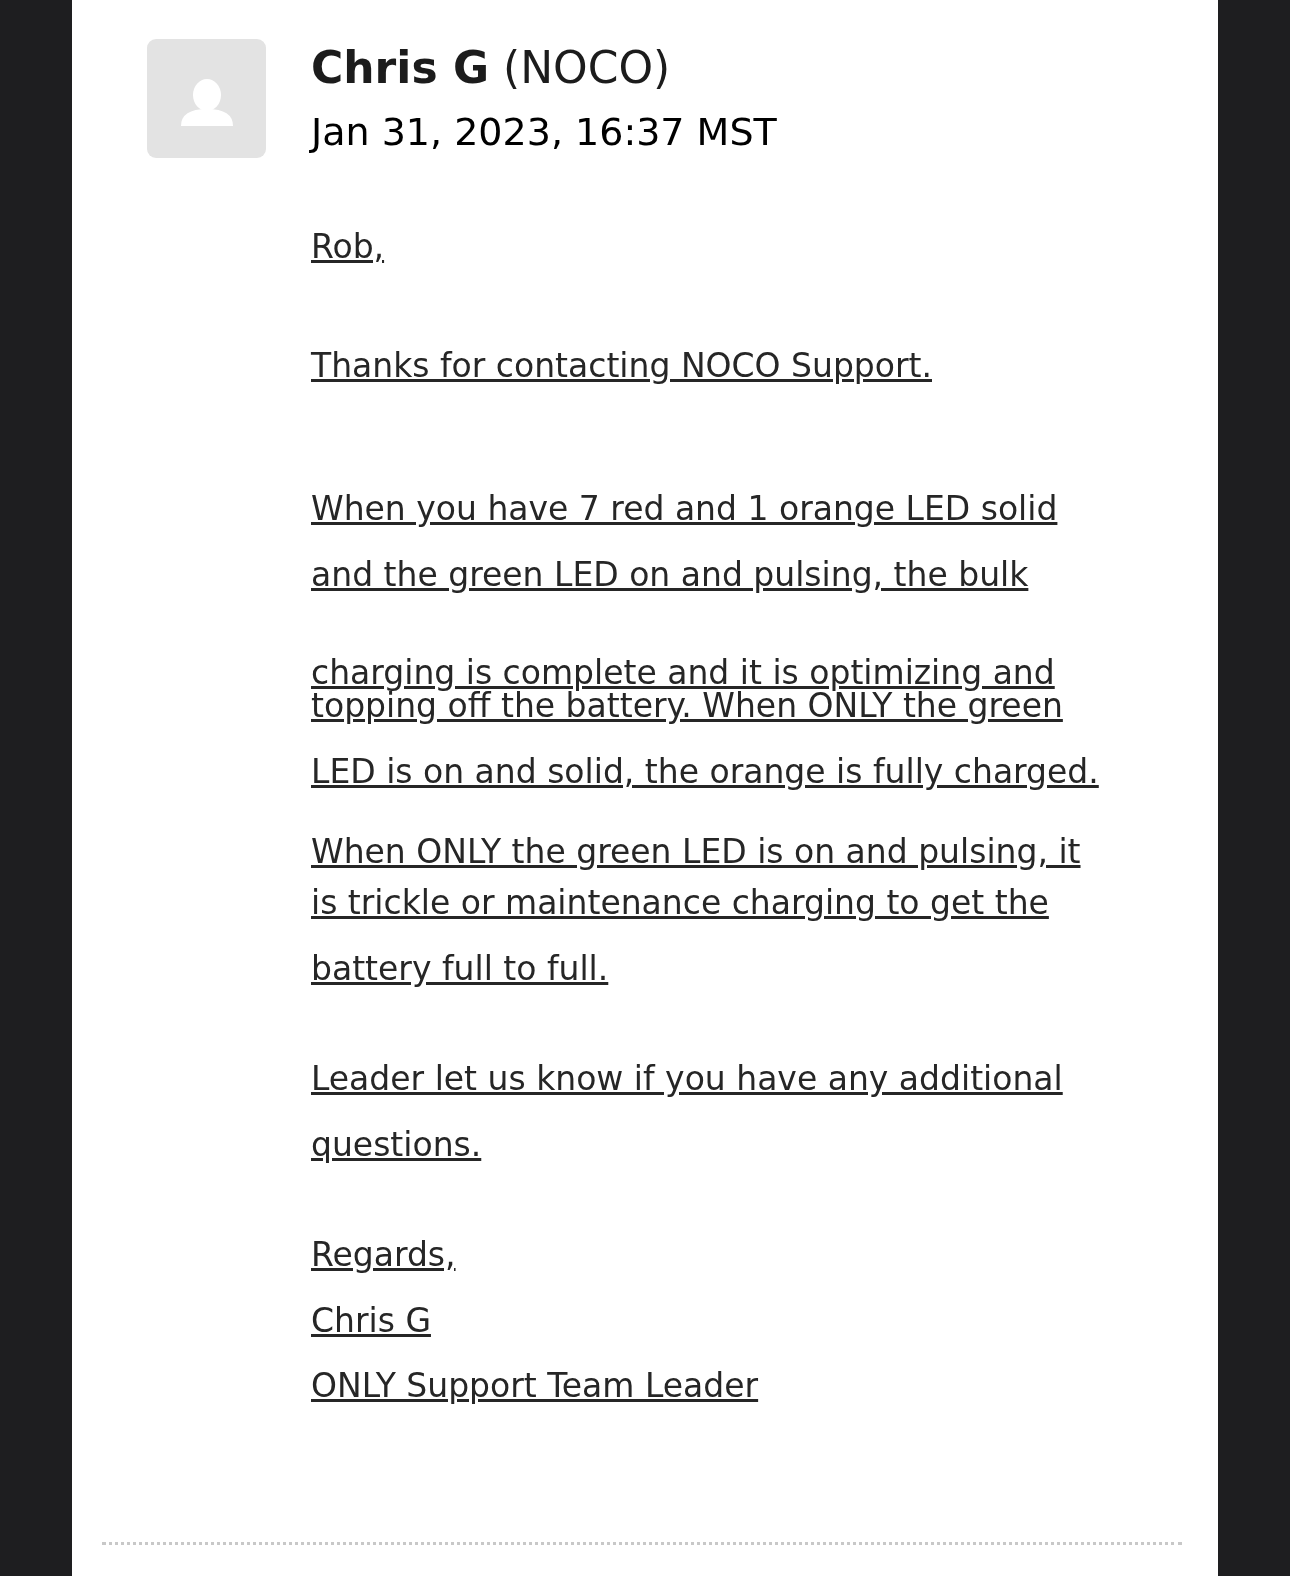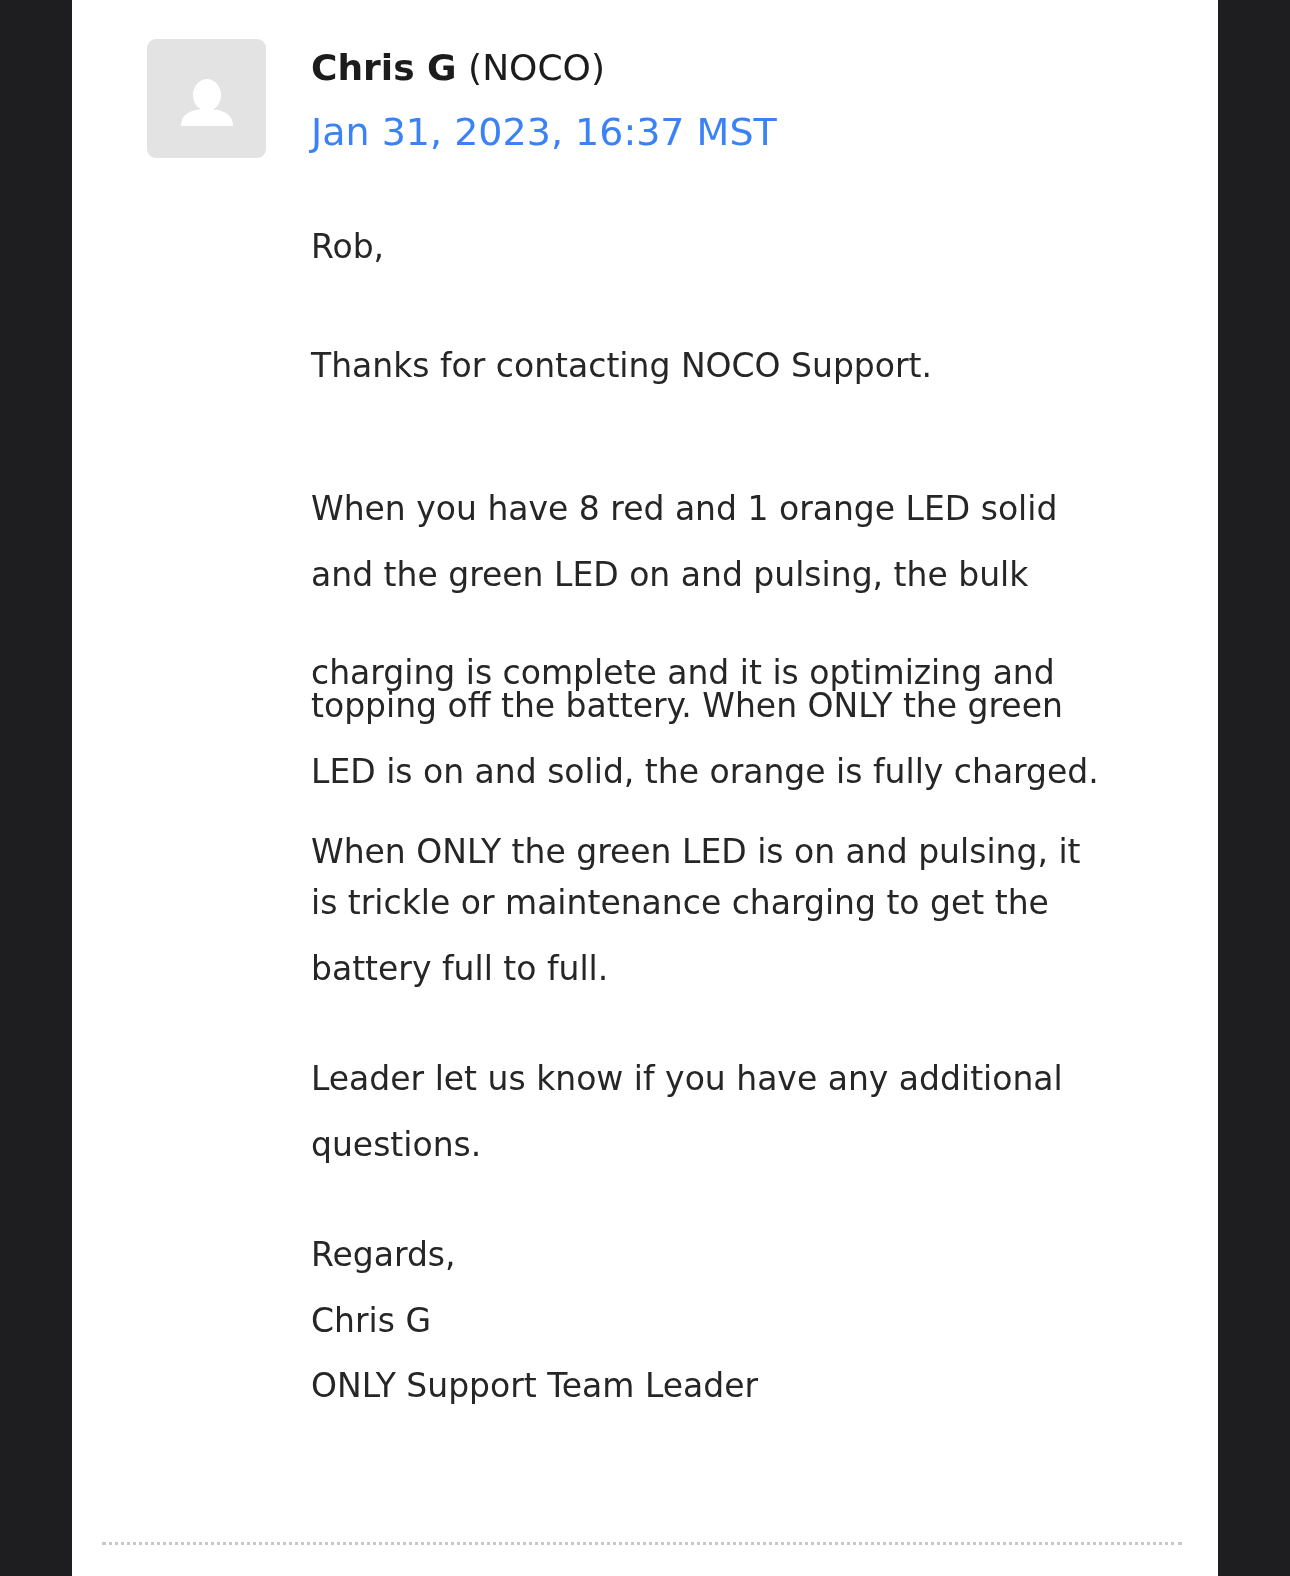--- a/index.html
+++ b/index.html
@@ -30,49 +30,50 @@
     height: 119px;
     background: #e3e3e3;
     border-radius: 9px;
     overflow: hidden;
   }
   .avatar svg { display: block; }
   .sender {
     position: absolute;
     left: 239px;
     top: 40px;
-    font-size: 36px;
+    font-size: 44px;
     line-height: 56px;
     color: #1c1c1c;
     white-space: nowrap;
   }
   .sender .name { font-weight: bold; }
   .sender .org { font-weight: normal; }
   .timestamp {
     position: absolute;
     left: 239px;
     top: 106px;
     font-size: 38px;
     line-height: 52px;
-    color: #3b82f6;
+    color: #000000;
     white-space: nowrap;
   }
   .body {
     position: absolute;
     left: 239px;
     top: 0;
     width: 900px;
     color: #262626;
     font-size: 33px;
   }
   .line {
     position: absolute;
     left: 0;
     white-space: nowrap;
     line-height: 40px;
+    text-decoration: underline;
   }
   .divider {
     position: absolute;
     left: 30px;
     top: 1542px;
     width: 1080px;
     height: 0;
     border-top: 3px dotted #c8c8c8;
   }
 </style>
@@ -94,21 +95,21 @@
     <span class="name">Chris G</span>
     <span class="org">(NOCO)</span>
   </div>
 
   <div class="timestamp">Jan 31, 2023, 16:37 MST</div>
 
   <div class="body">
     <div class="line" style="top:227px">Rob,</div>
     <div class="line" style="top:346px">Thanks for contacting NOCO Support.</div>
 
-    <div class="line" style="top:489px">When you have 8 red and 1 orange LED solid</div>
+    <div class="line" style="top:489px">When you have 7 red and 1 orange LED solid</div>
     <div class="line" style="top:555px">and the green LED on and pulsing, the bulk</div>
     <div class="line" style="top:653px">charging is complete and it is optimizing and</div>
     <div class="line" style="top:686px">topping off the battery. When ONLY the green</div>
     <div class="line" style="top:752px">LED is on and solid, the orange is fully charged.</div>
     <div class="line" style="top:832px">When ONLY the green LED is on and pulsing, it</div>
     <div class="line" style="top:883px">is trickle or maintenance charging to get the</div>
     <div class="line" style="top:949px">battery full to full.</div>
 
     <div class="line" style="top:1059px">Leader let us know if you have any additional</div>
     <div class="line" style="top:1125px">questions.</div>

